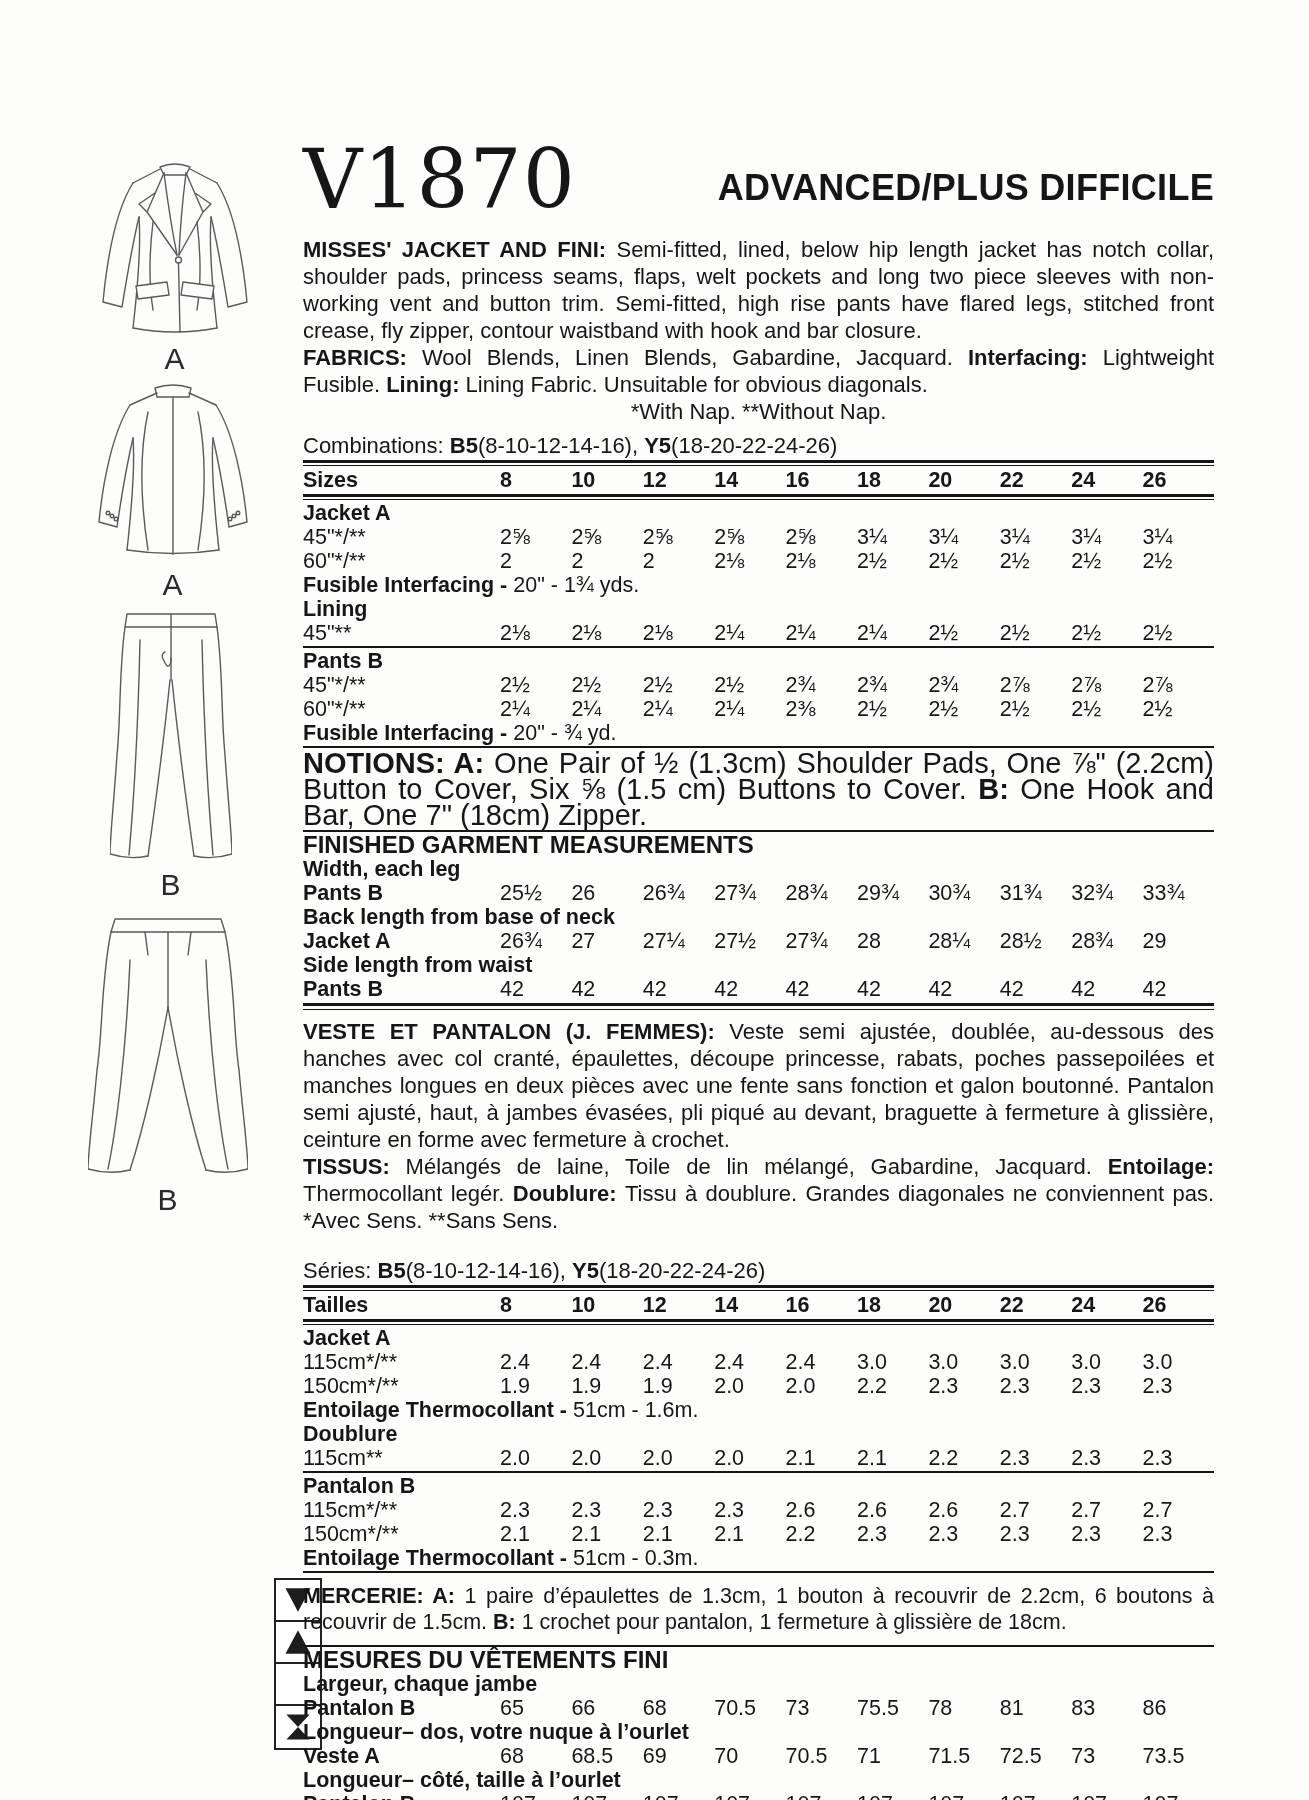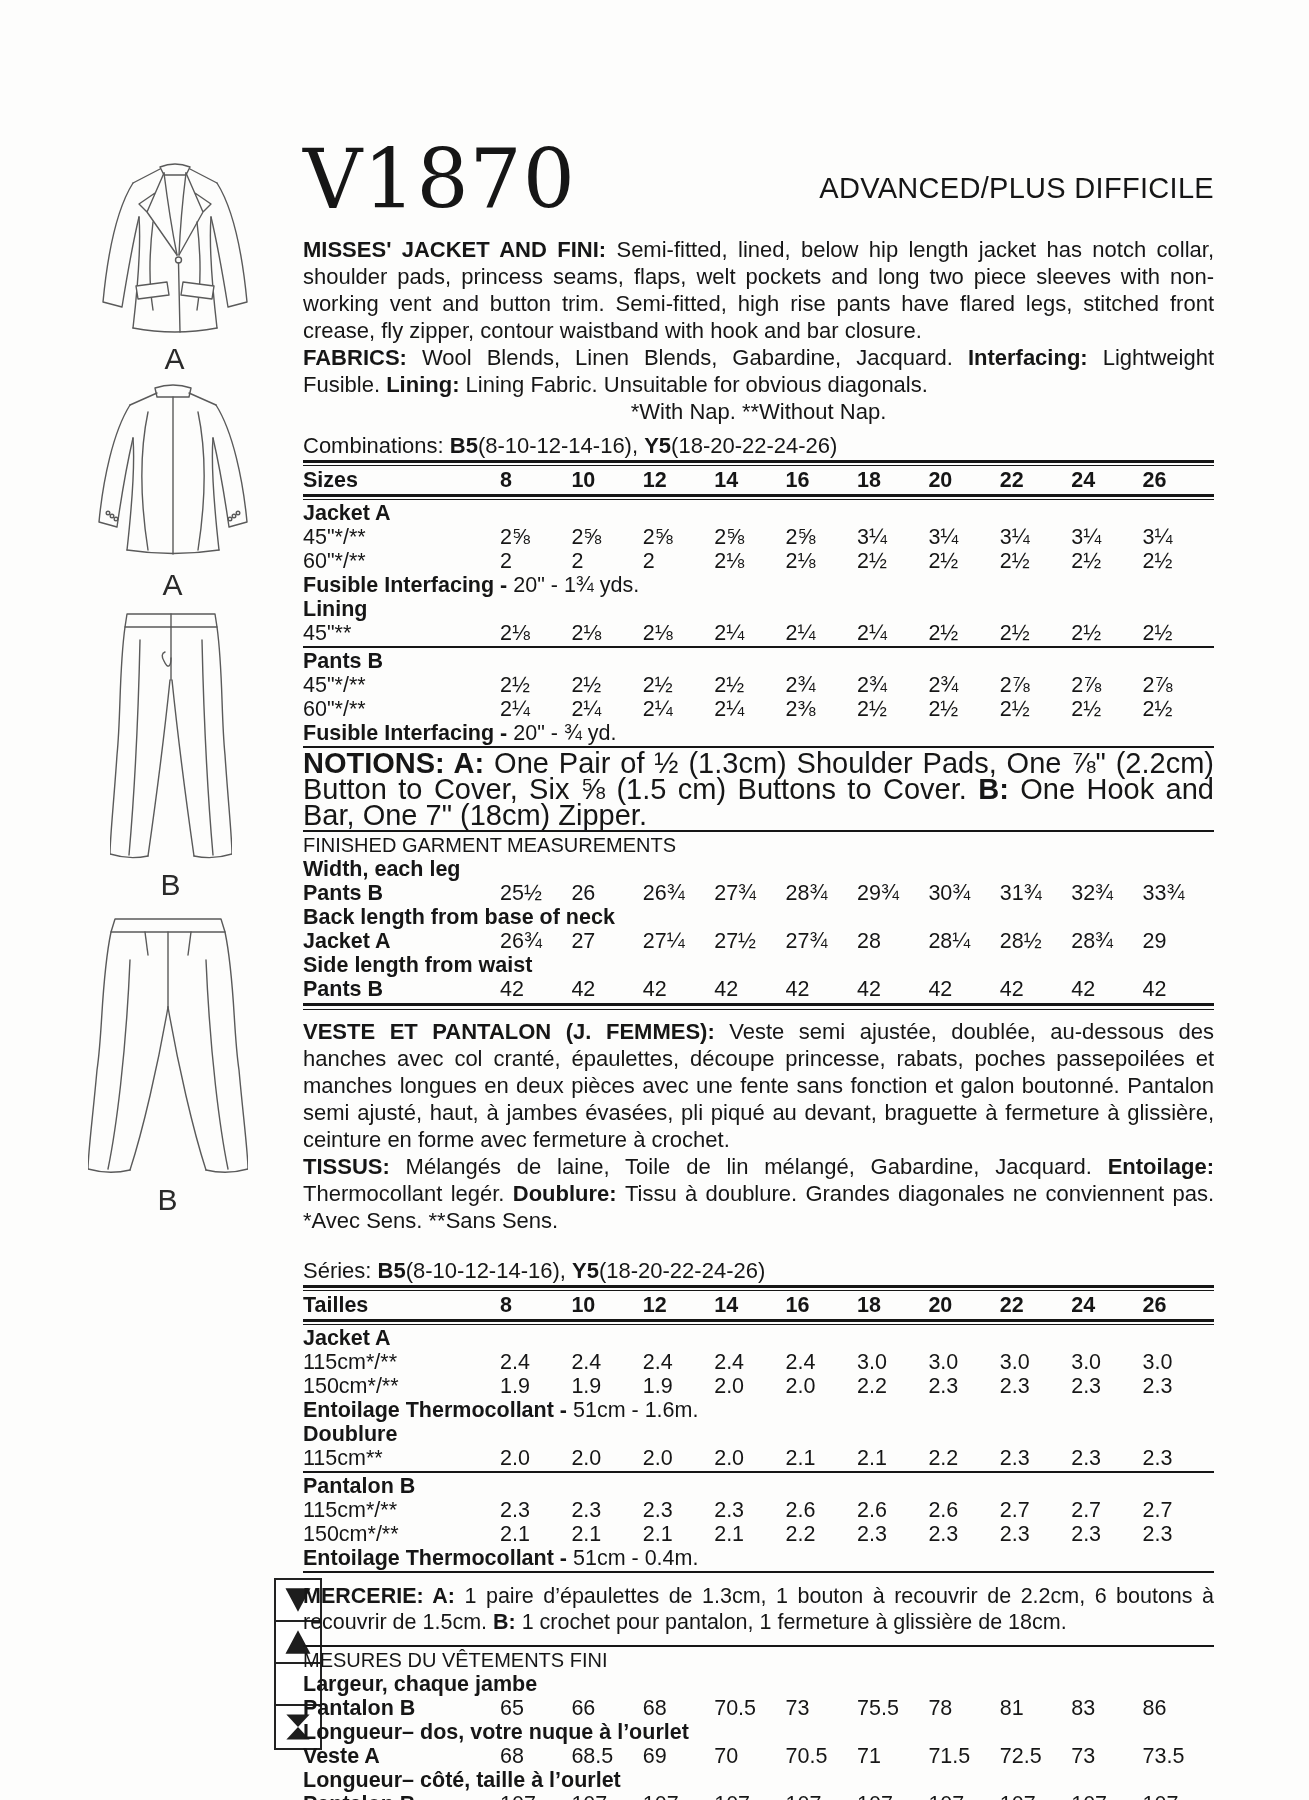--- a/index.html
+++ b/index.html
@@ -3,21 +3,21 @@
 <meta charset="utf-8">
 <style>
   *{margin:0;padding:0;box-sizing:border-box}
   html,body{width:1309px;height:1800px;background:#fdfdfc;font-family:"Liberation Sans",sans-serif;color:#161616;}
   #page{position:absolute;left:0;top:0;width:1309px;height:1800px;background:#fdfdfc;overflow:hidden}
 
   
   .col{position:absolute;left:303px;top:126px;width:911px}
   .titlebar{display:flex;justify-content:space-between;align-items:flex-end;height:100px;margin-bottom:10px}
   .vnum{font-family:"DejaVu Serif","Liberation Serif",serif;font-size:82px;line-height:92px;font-weight:500;letter-spacing:1px}
-  .difficulty{font-size:29px;line-height:32px;letter-spacing:.3px;padding-bottom:22px;font-weight:400}
+  .difficulty{font-size:36px;line-height:32px;letter-spacing:.3px;padding-bottom:22px;font-weight:700}
 
   .para{font-size:22px;line-height:27px;text-align:justify}
   .para.nojust{text-align:center}
   b{font-weight:bold}
 
   .gap6{height:6px}.gap16{height:16px}
 
   .intro-line{font-size:22px;line-height:26px;margin-top:8px}
 
   
@@ -26,21 +26,21 @@
   .tsection{font-size:21.5px;line-height:24px;font-weight:bold}
   .tnote{font-size:21.5px;line-height:24px}
   .tlabel{white-space:nowrap}
   .tcell{white-space:nowrap}
   .bold{font-weight:bold}
 
   .rule{border-top:2.2px solid #161616;margin:1px 0}
   .rule.dbl{height:6px;border-top:3px solid #161616;border-bottom:1.2px solid #161616}
   .rule.heavy{height:7px;border-top:3.5px solid #161616;border-bottom:1.2px solid #161616;margin:2px 0}
 
-  .sect-title{font-size:20px;line-height:24px;font-weight:normal}
+  .sect-title{font-size:24px;line-height:24px;font-weight:bold}
 
   
   .fig{position:absolute}
   .fig svg{display:block}
   .fig-label{position:absolute;width:100%;text-align:center;font-size:30px;color:#2a2a2a;letter-spacing:1px}
   .art{stroke:#5a5a5a;stroke-width:1.4;fill:none;stroke-linejoin:round;stroke-linecap:round}
 
   
   #symbols{position:absolute;left:274px;top:1578px;width:48px;border:2px solid #222;background:#fff}
   .symcell{height:42px;border-bottom:2px solid #222;padding:4px 5px}
@@ -406,21 +406,21 @@
           <span class="tcell">2.1</span>
           <span class="tcell">2.1</span>
           <span class="tcell">2.1</span>
           <span class="tcell">2.2</span>
           <span class="tcell">2.3</span>
           <span class="tcell">2.3</span>
           <span class="tcell">2.3</span>
           <span class="tcell">2.3</span>
           <span class="tcell">2.3</span>
         </div>
-        <div class="tnote"><b>Entoilage Thermocollant - </b><span>51cm - 0.4m.</span></div>
+        <div class="tnote"><b>Entoilage Thermocollant - </b><span>51cm - 0.3m.</span></div>
       </div>
 
     <div class="rule"></div>
     <div class="para" style="font-size:21.5px;line-height:26px;padding:9px 0"><b>MERCERIE: A: </b><span>1 paire d’épaulettes de 1.3cm, 1 bouton à recouvrir de 2.2cm, 6 boutons à recouvrir de 1.5cm. </span><b>B: </b><span>1 crochet pour pantalon, 1 fermeture à glissière de 18cm.</span></div>
     <div class="rule"></div>
 
     <div class="sect-title">MESURES DU VÊTEMENTS FINI</div>
     <div>
         <div class="tsection"><span class="tlabel bold">Largeur, chaque jambe</span></div>
         <div class="trow">

